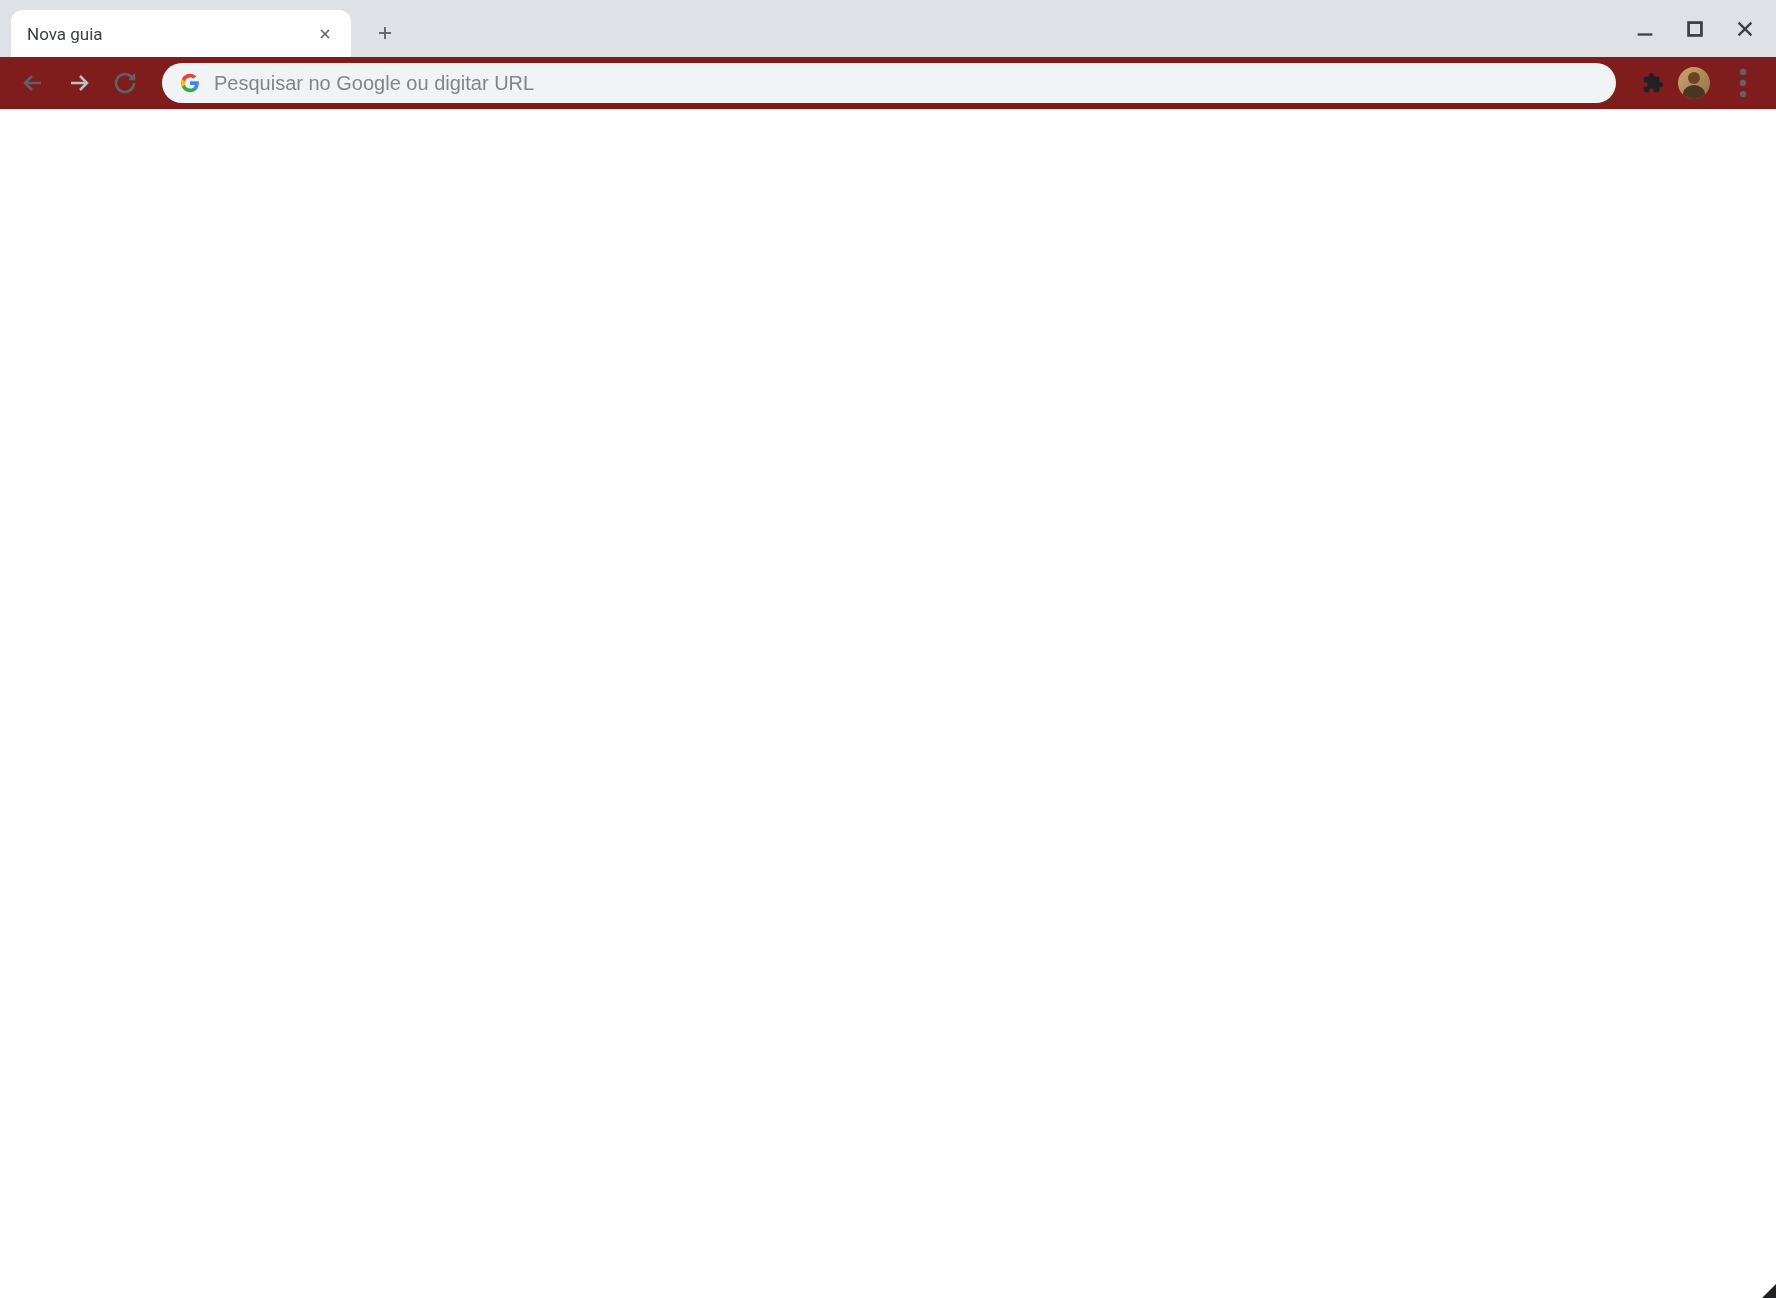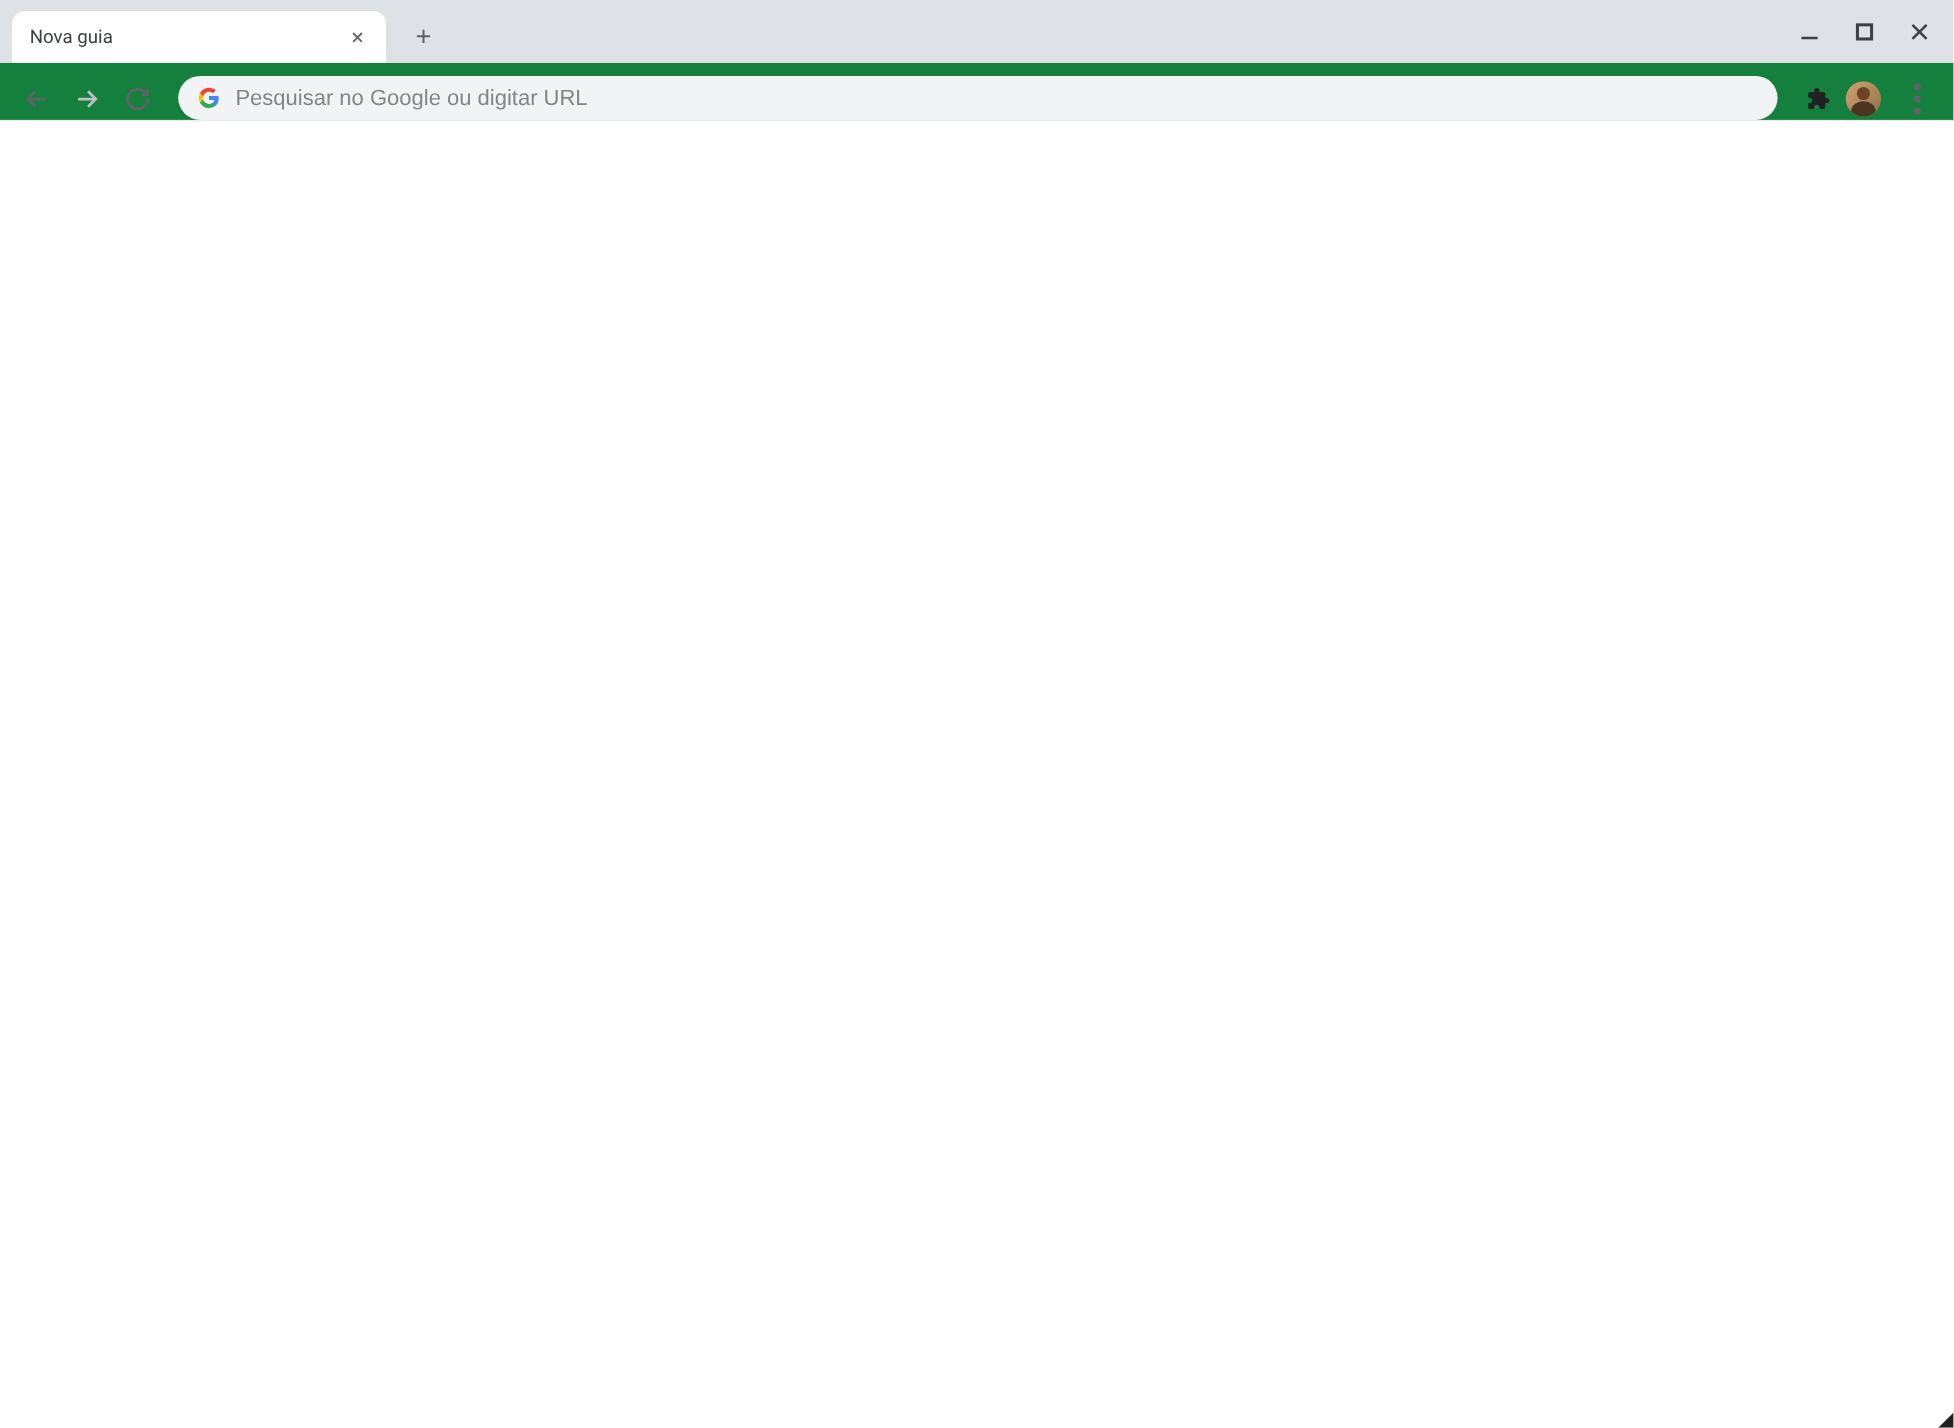--- a/index.html
+++ b/index.html
@@ -86,24 +86,24 @@
       width: 22px;
       height: 22px;
       display: flex;
       align-items: center;
       justify-content: center;
       color: #3c4043;
       cursor: pointer;
     }
     .toolbar {
       height: 53px;
-      background: #15803d;
+      background: #7f1d1d;
       border-bottom: 1px solid #e8eaed;
       display: flex;
-      align-items: flex-end;
+      align-items: center;
       padding: 0 14px;
       gap: 8px;
     }
     .nav-button {
       width: 38px;
       height: 38px;
       display: flex;
       align-items: center;
       justify-content: center;
       cursor: pointer;

